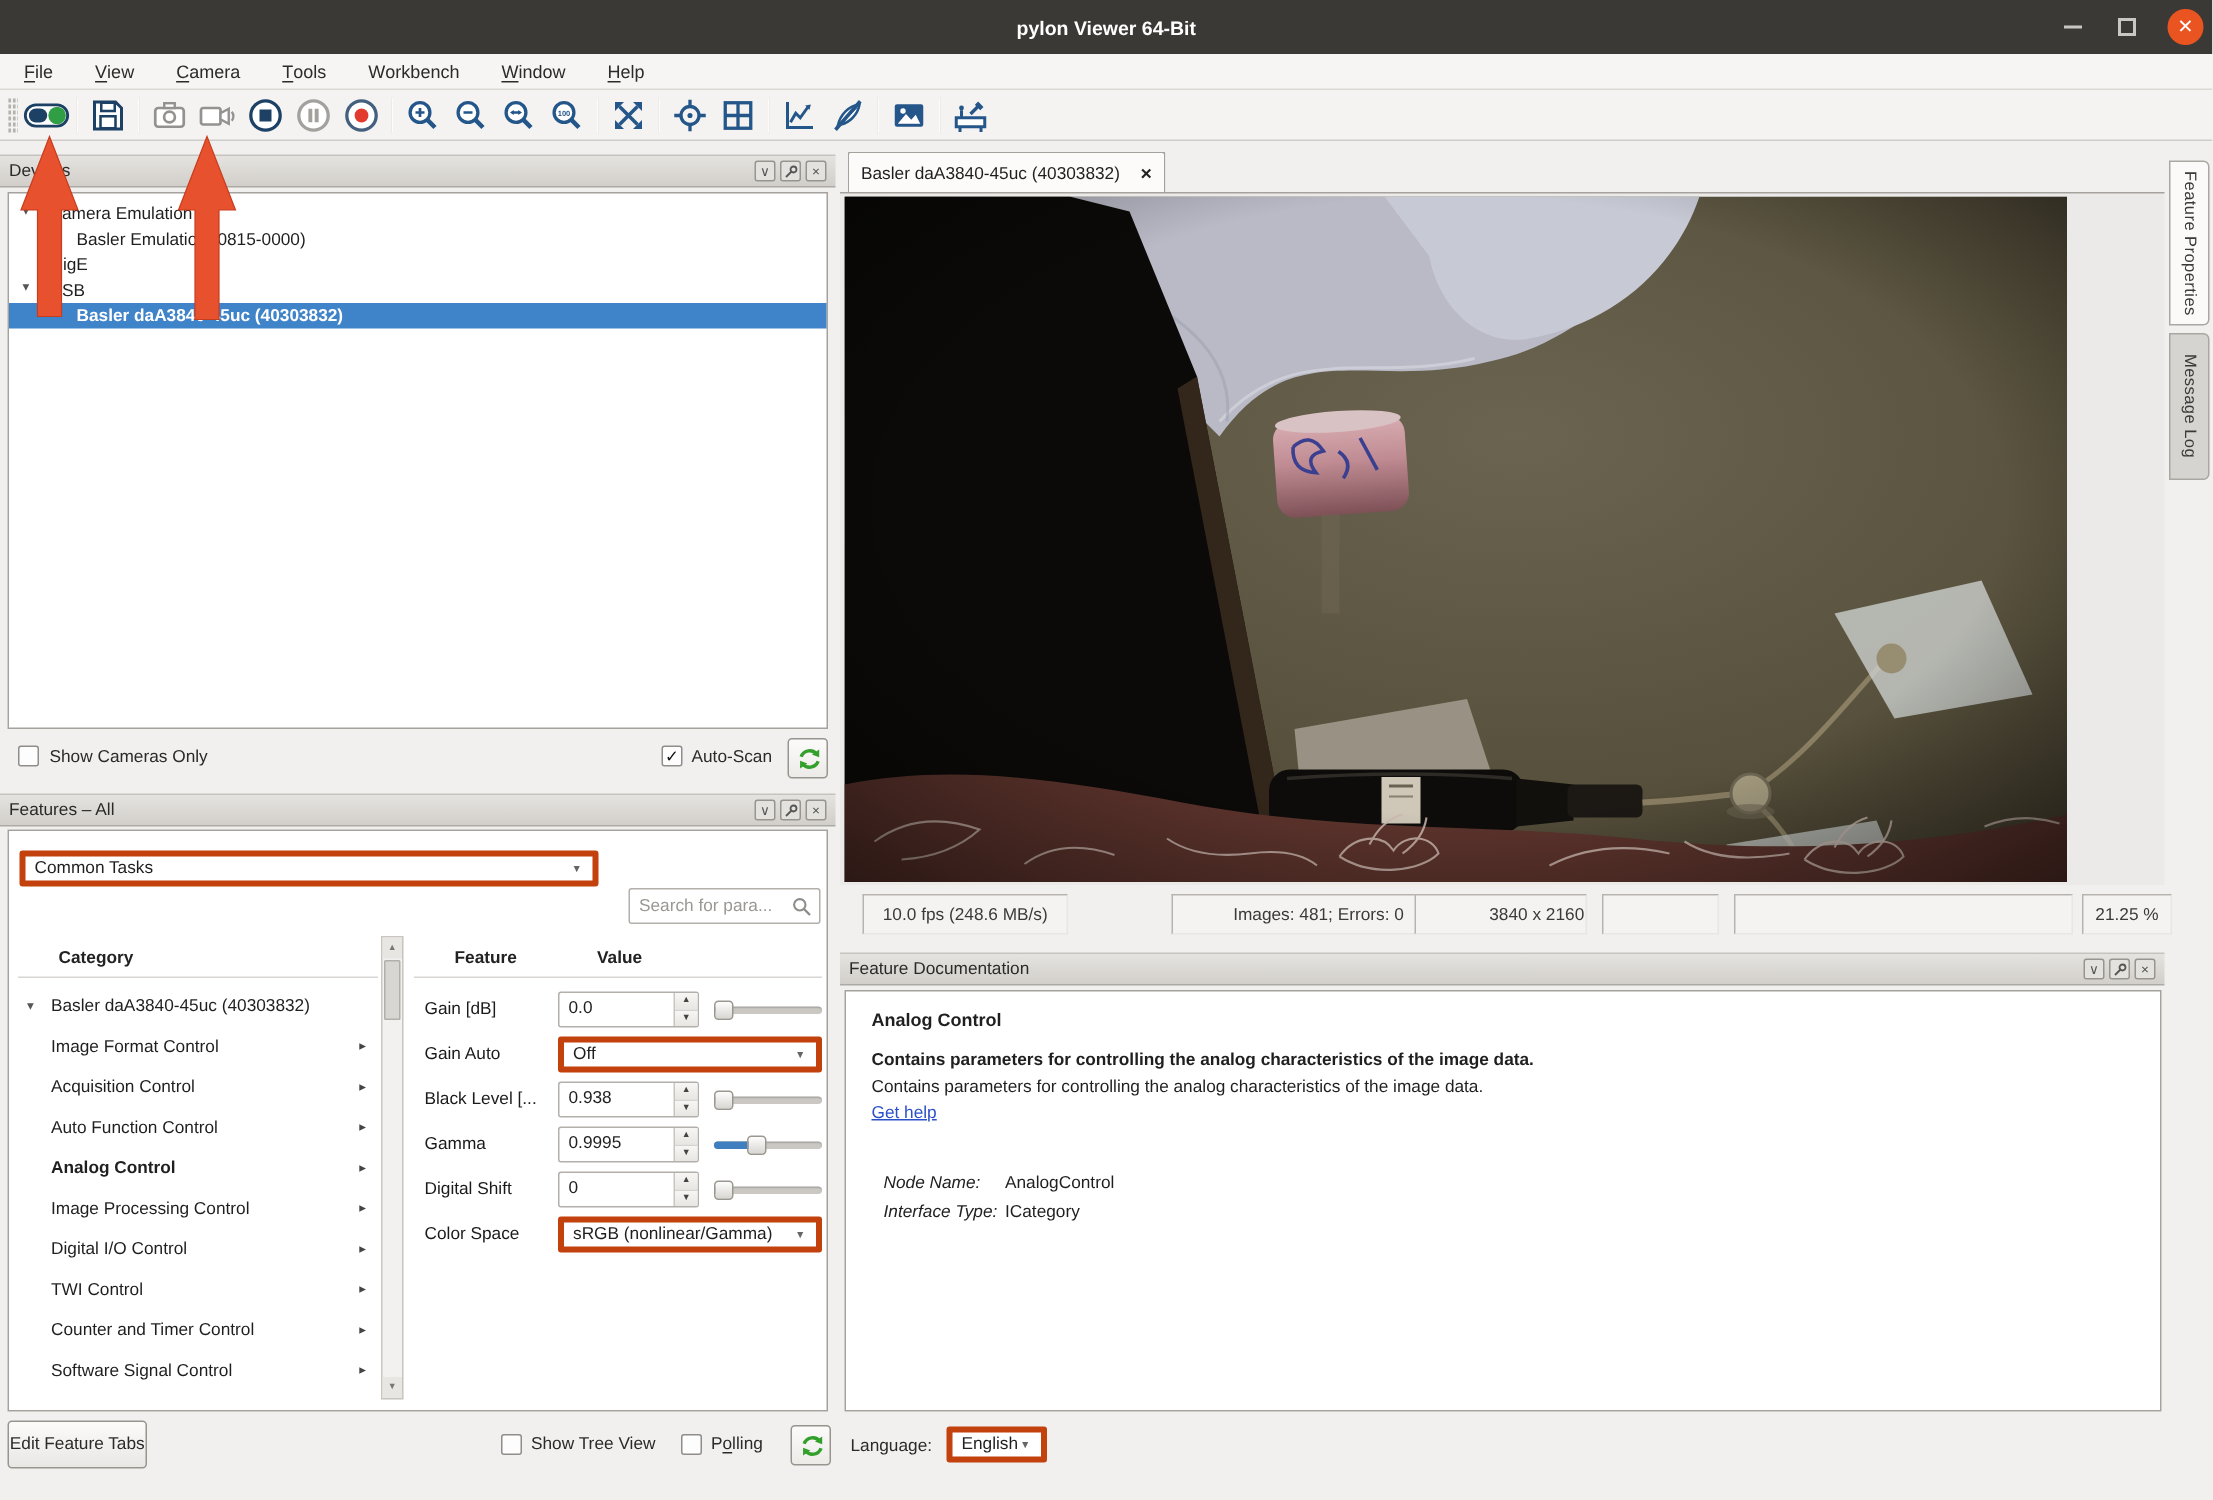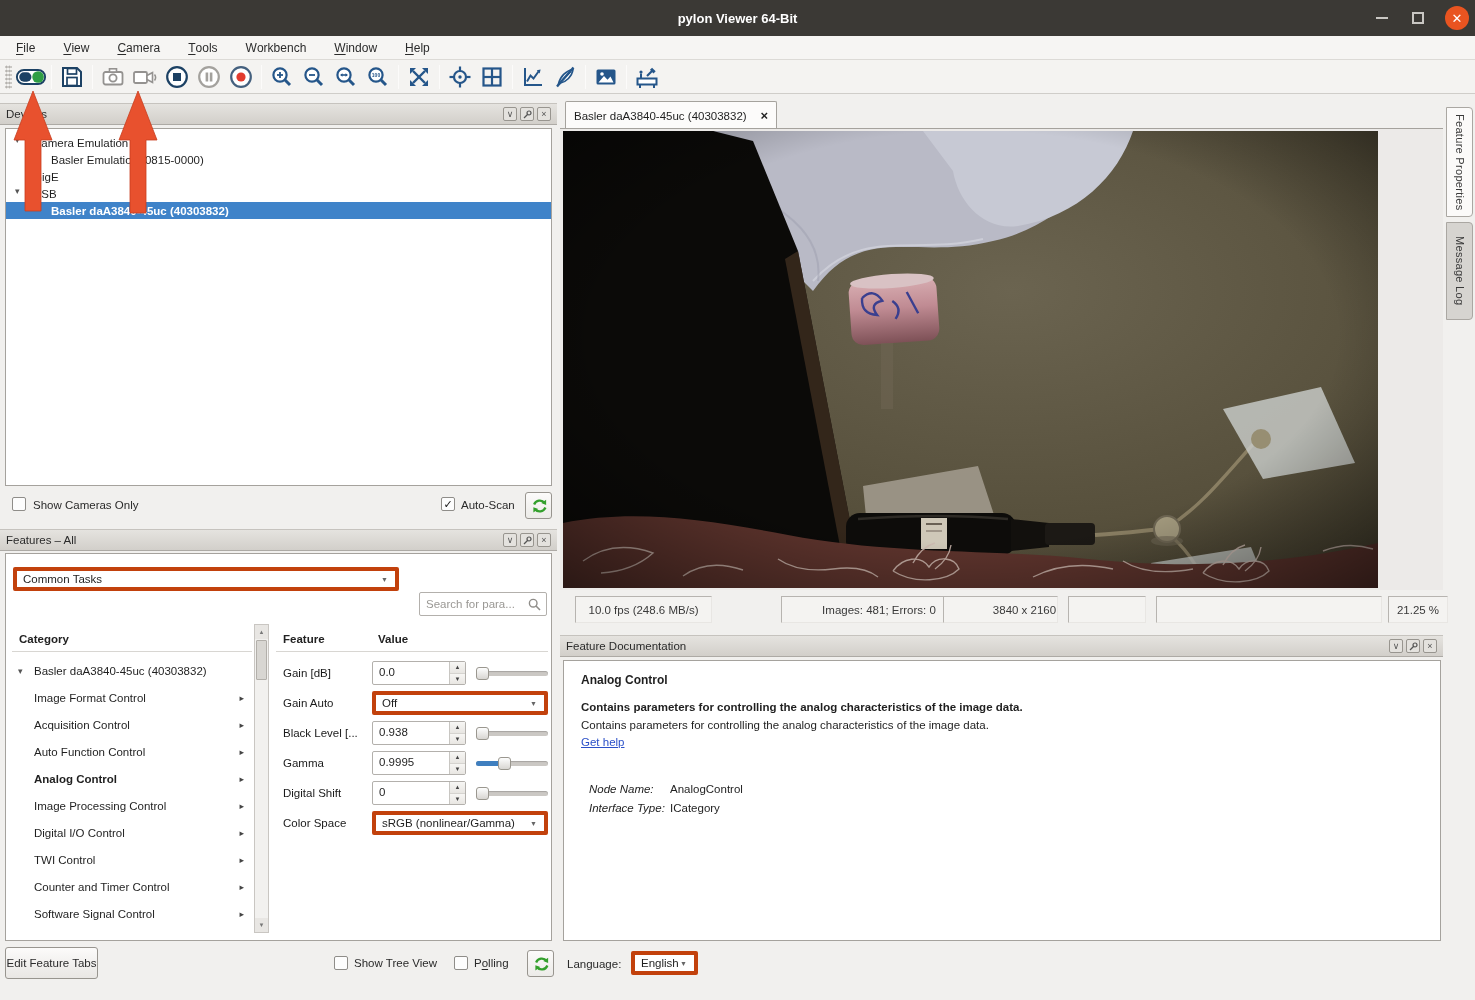--- a/index.html
+++ b/index.html
@@ -58,21 +58,21 @@
   
   .ddown{border:4px solid #c2410c;border-radius:2px;background:#fff;display:flex;align-items:center;
          padding:0 6px;position:absolute;height:24px;}
   .ddown .arr{position:absolute;right:7px;font-size:7px;color:#666;}
   .search{position:absolute;height:24px;border:1px solid #b3b0ac;border-radius:2px;background:#fff;}
   .search input{border:none;outline:none;width:100%;height:100%;padding:0 22px 0 6px;font-size:11.5px;
                 font-family:inherit;background:transparent;color:#444;}
   .search input::placeholder{color:#9a9894;}
   .search svg{position:absolute;right:5px;top:5px;}
 
-  .colhead{font-weight:bold;color:#222;}
+  .colhead{font-weight:bold;color:#222;margin-left:20px;}
   .catrow{height:27px;display:flex;align-items:center;position:relative;white-space:nowrap;}
   .catrow .sub{position:absolute;right:8px;font-size:9px;color:#444;}
   .hrline{position:absolute;height:1px;background:#d8d6d2;}
 
   .scrollbar{position:absolute;width:15px;background:#f2f1ef;border:1px solid #c9c6c2;}
   .sb-arr{position:absolute;left:0;width:13px;height:14px;display:flex;align-items:center;justify-content:center;
           font-size:6px;color:#777;background:#e8e6e3;}
   .sb-thumb{position:absolute;left:1px;width:11px;background:#d8d6d2;border:1px solid #b2afaa;border-radius:1px;}
 
   .frow-label{position:absolute;color:#1a1a1a;}

